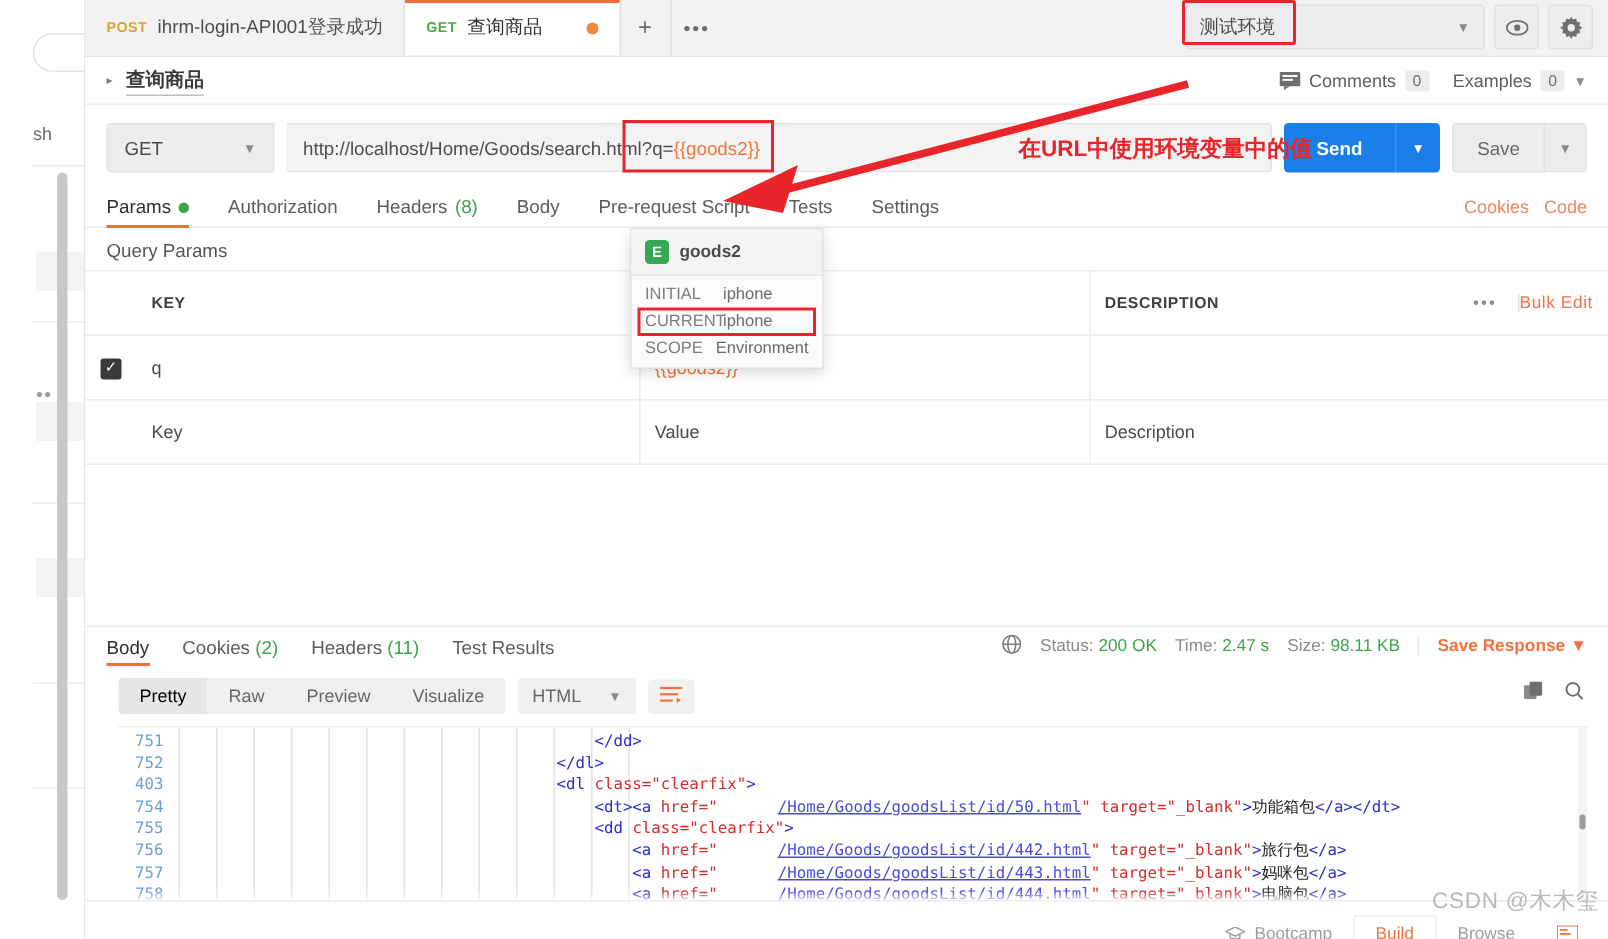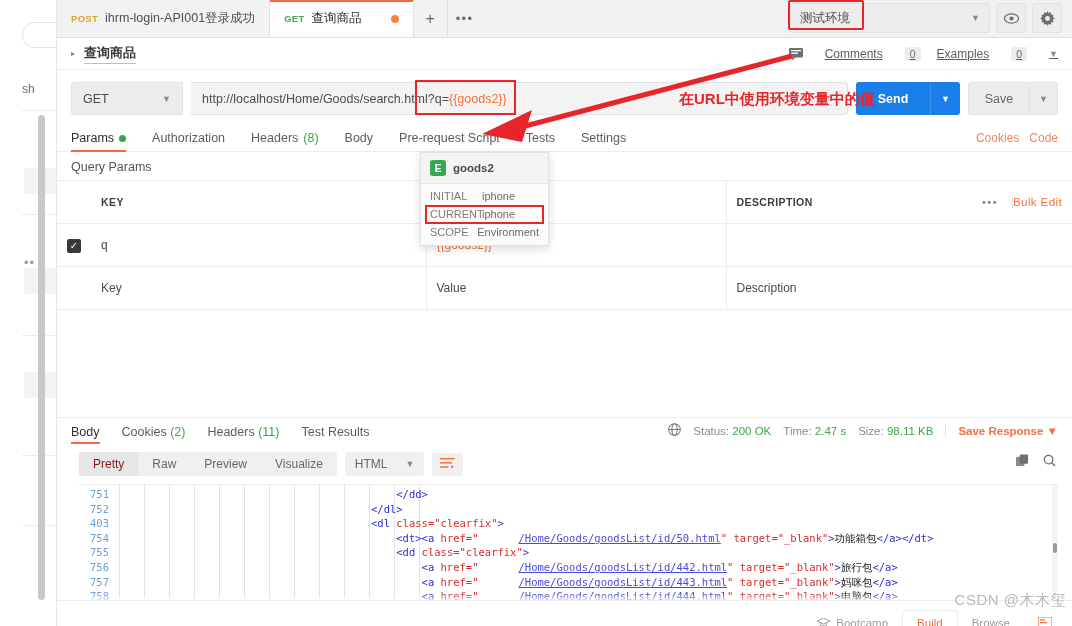--- a/index.html
+++ b/index.html
@@ -104,21 +104,21 @@
   .namerow {
     height: 32px; display: flex; align-items: center;
     padding: 0 14px; border-bottom: 1px solid #ededed; background: #fff;
   }
   .tri { font-size: 8px; color: #7a7a7a; margin-right: 9px; }
   .req-name {
     font-size: 13px; font-weight: bold; color: #3a3a3a;
     border-bottom: 1px solid #bdbdbd; padding-bottom: 1px;
   }
   .namerow-right { margin-left: auto; display: flex; align-items: center; gap: 16px; }
-  .nr-item { display: flex; align-items: center; gap: 22px; font-size: 12px; color: #5d5d5d; text-decoration: underline; }
+  .nr-item { display: flex; align-items: center; gap: 6px; font-size: 12px; color: #5d5d5d; }
   .count-pill {
     background: #ececec; color: #6d6d6d; font-size: 10.5px;
     border-radius: 2px; padding: 1px 5px;
   }
   .nr-caret { font-size: 9px; color: #8a8a8a; }
 
   
   .urlrow {
     display: flex; align-items: center; gap: 8px;
     padding: 12px 14px 10px 14px; background: #fff;
@@ -274,21 +274,21 @@
   .resp-toolbar {
     display: flex; align-items: center; gap: 8px; padding: 8px 14px 8px 22px;
     position: relative;
   }
   .seg {
     display: flex; background: #f0f0f0; border-radius: 3px; overflow: hidden;
   }
   .seg span {
     padding: 5px 14px; font-size: 12px; color: #666;
   }
-  .seg span.on { background: #e6e6e6; color: #7f1d1d; }
+  .seg span.on { background: #e6e6e6; color: #000000; }
   .fmt-box {
     display: flex; align-items: center; gap: 18px; background: #f0f0f0;
     border-radius: 3px; padding: 5px 10px; font-size: 12px; color: #666;
   }
   .fmt-caret { font-size: 9px; color: #8a8a8a; }
   .wrap-btn {
     background: #f0f0f0; border-radius: 3px; padding: 4px 8px;
     color: #f3713f; font-size: 13px; line-height: 1;
   }
   .resp-tools-right {

